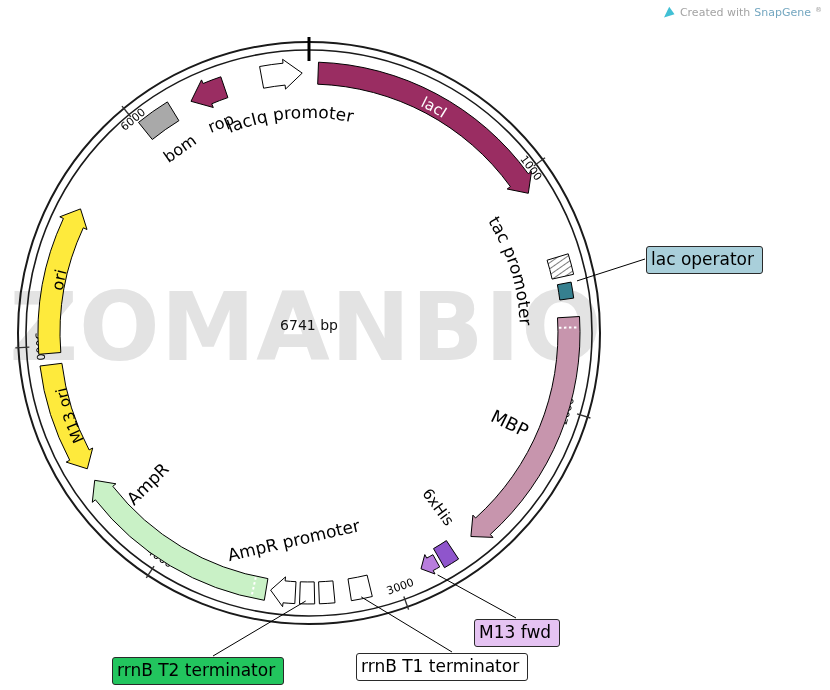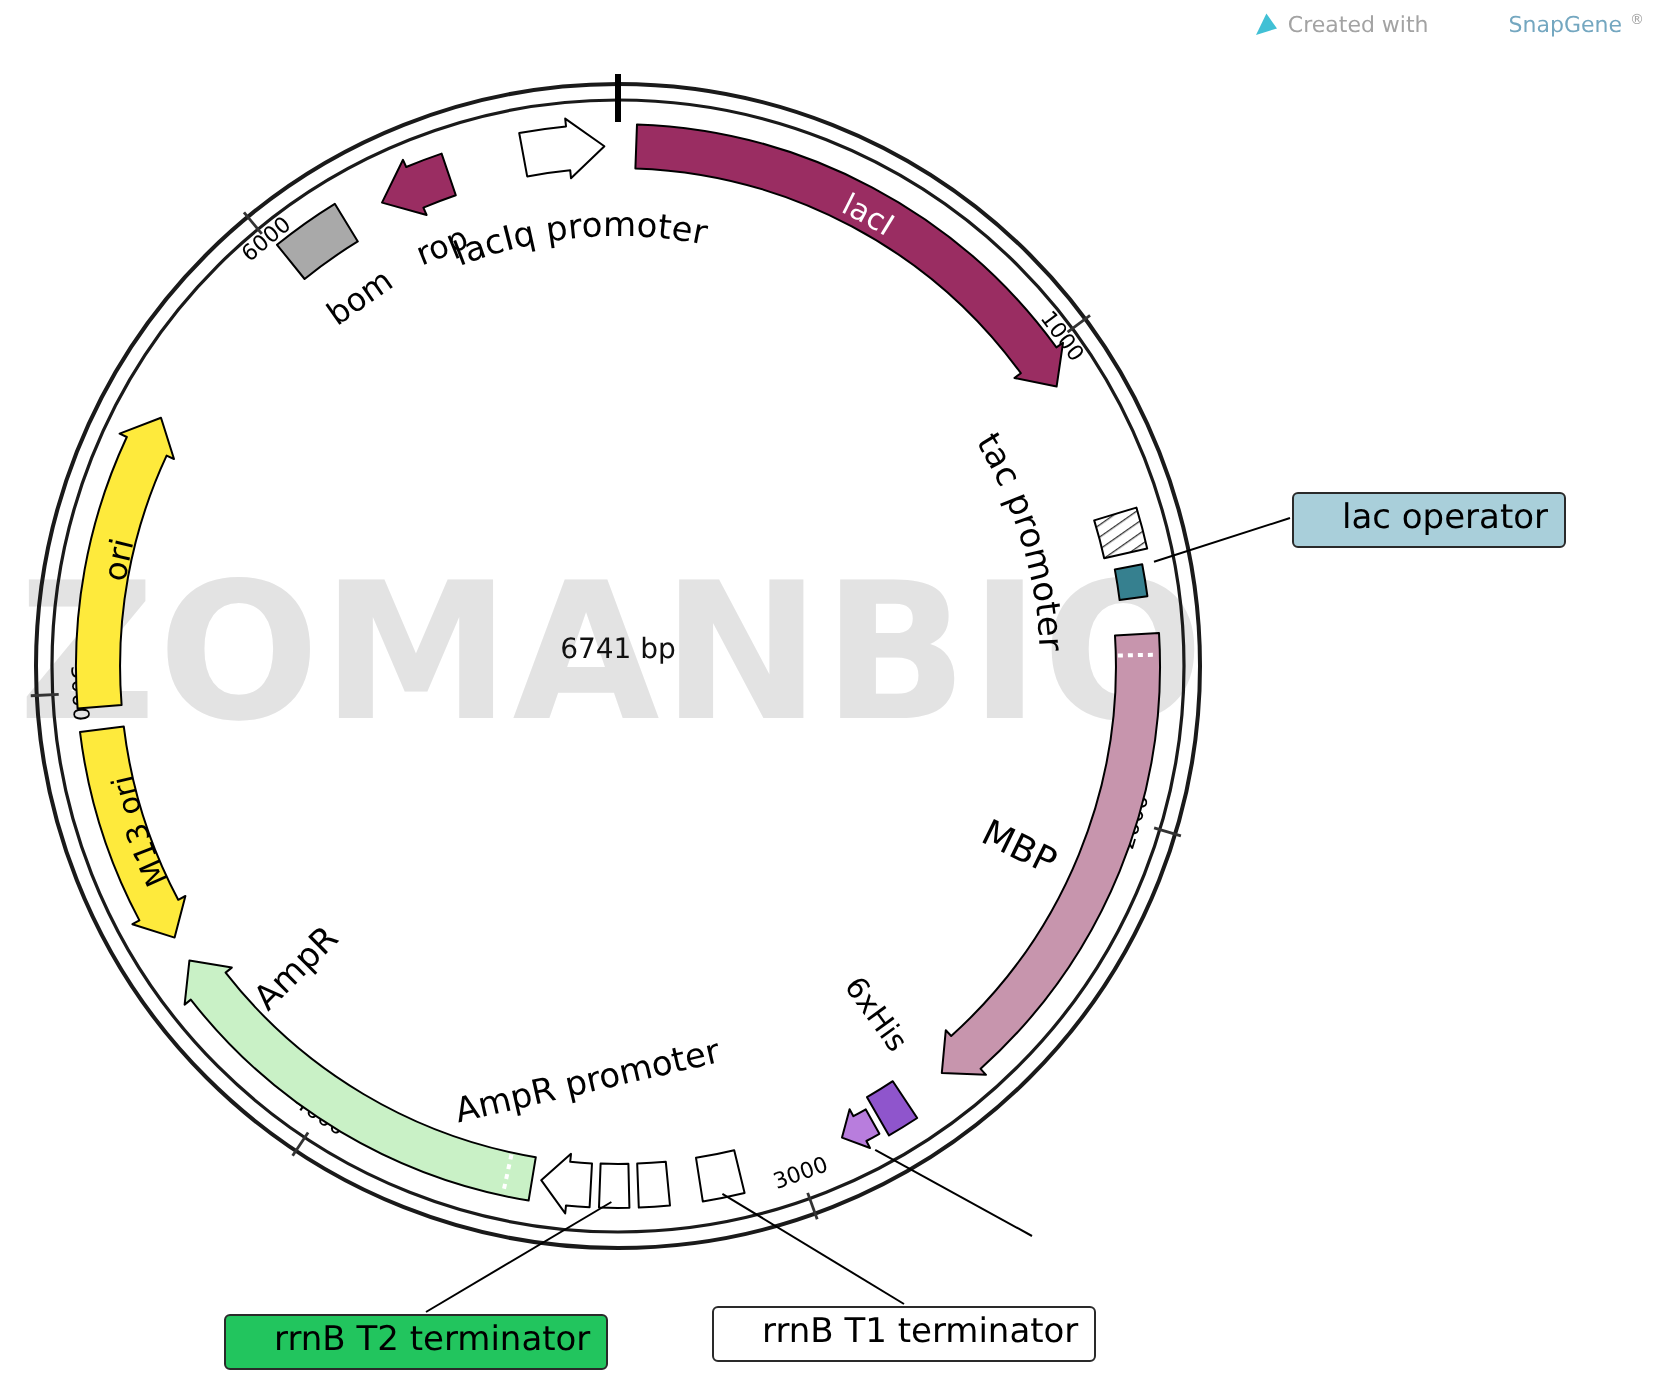--- a/index.html
+++ b/index.html
@@ -49,30 +49,30 @@
     top: 6px;
     right: 8px;
     z-index: 2;
     font-size: 11px;
     color: #a3a3a3;
     display: flex;
     align-items: flex-start;
     gap: 4px;
     white-space: nowrap;
   }
-  .credit .brand { color: #74a7c0; margin-left: 36px; }
+  .credit .brand { color: #74a7c0; }
   .credit .reg { font-size: 7px; vertical-align: super; color: #a3a3a3; }
   .callout {
     position: absolute;
     z-index: 2;
     font-size: 17px;
     color: #000;
     border: 1px solid #2a2a2a;
     border-radius: 3px;
-    padding: 2px 8px 3px 24px;
+    padding: 2px 8px 3px 4px;
     white-space: nowrap;
     line-height: 1.25;
   }
 </style>
 </head>
 <body>
 
 <div class="stage">
 
   <div class="watermark">ZOMANBIO</div>
@@ -146,15 +146,16 @@
   <div class="credit">
     <svg width="13" height="13" viewBox="0 0 13 13">
       <polygon points="1,11.5 6.2,0.8 11.5,8.2" fill="#41c0d5"></polygon>
     </svg>
     <span>Created with</span>
     <span class="brand">SnapGene</span>
       <span class="reg">®</span>
   </div>
 
 <div class="callout" style="left: 646px; top: 246px; background: rgb(169, 207, 218);">lac operator</div>
+    <div class="callout" style="left: 474px; top: 619px; background: rgb(229, 195, 242);">M13 fwd</div>
     <div class="callout" style="left: 356px; top: 653px; background: rgb(255, 255, 255); text-align: center;">rrnB T1 terminator</div>
     <div class="callout" style="left: 112px; top: 657px; background: #22c55e;">rrnB T2 terminator</div>
   </div>
 
 </body></html>

